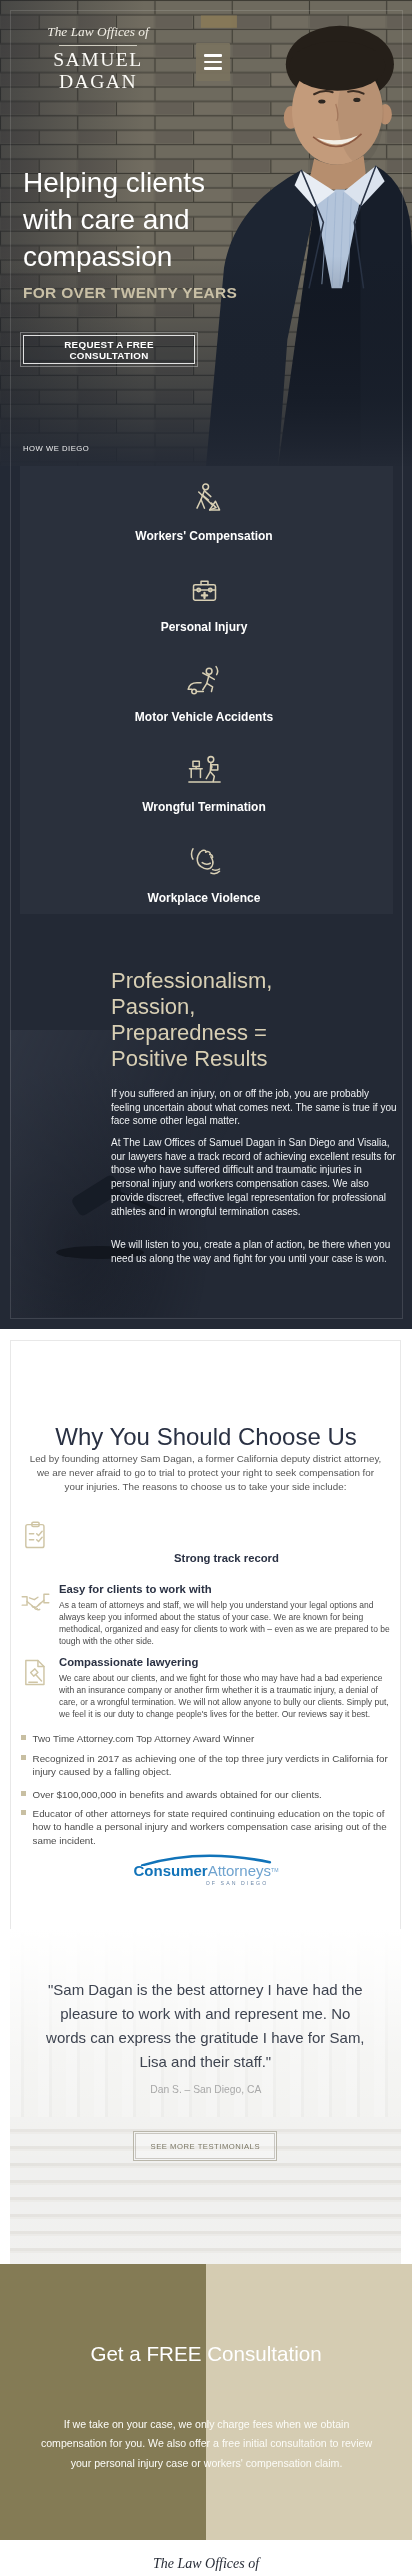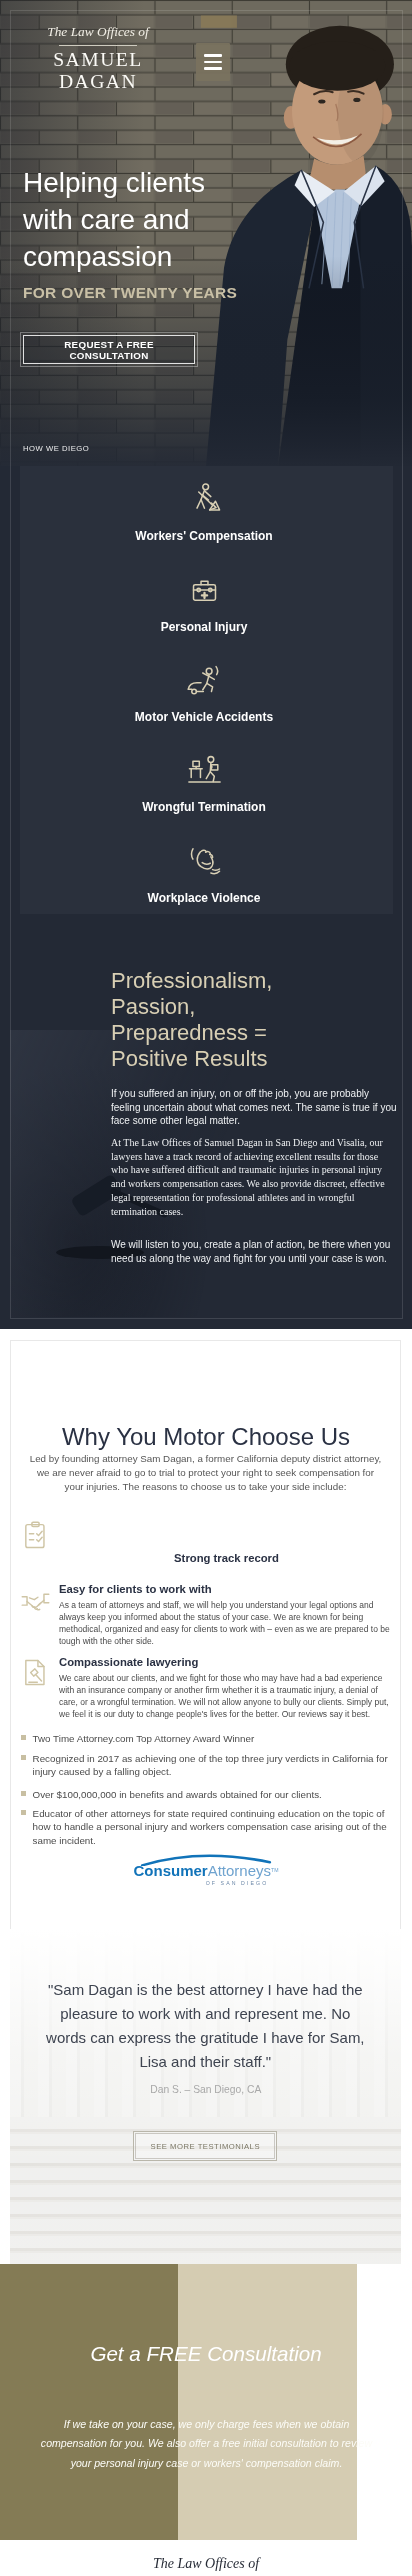--- a/index.html
+++ b/index.html
@@ -39,21 +39,21 @@
 
   
   .gavel-photo{position:absolute;left:10.3px;top:1030px;width:222px;height:287px;z-index:2;opacity:.8;
      background:linear-gradient(115deg,rgba(64,70,84,.50) 0%,rgba(41,47,60,.15) 55%,rgba(35,41,53,0) 75%),
                 radial-gradient(ellipse at 30% 75%,rgba(15,18,26,.55) 0%,rgba(15,18,26,0) 60%);}
   .gavel-head{position:absolute;left:62px;top:155px;width:49px;height:20.6px;background:#141923;border-radius:5.2px;transform:rotate(-32deg);}
   .gavel-handle{position:absolute;left:98px;top:170px;width:62px;height:6.2px;background:#10141d;border-radius:3.1px;transform:rotate(24deg);}
   .gavel-base{position:absolute;left:46px;top:216px;width:88px;height:13.4px;background:#0e1219;border-radius:50%;}
   .res-h{position:absolute;left:111px;top:968px;width:289px;z-index:4;color:#d8cfb4;font-size:22px;line-height:26px;font-weight:400;}
   .res-p{position:absolute;left:111px;width:286px;z-index:4;color:#eef0f2;font-size:10px;line-height:13.7px;font-weight:400;}
-  .res-p1{top:1077px;} .res-p2{top:1126px;font-family:Liberation Serif, serif;} .res-p3{top:1228px;}
+  .res-p1{top:1077px;} .res-p2{top:1126px;} .res-p3{top:1228px;}
 
   
   .why-box{position:absolute;left:10.3px;top:1340px;width:389px;height:589px;background:#ffffff;border:0.5px solid #e8e8e8;z-index:2;}
   .why-h{position:absolute;left:0;top:1403px;width:412px;text-align:center;color:#2a3143;font-size:24px;font-weight:400;z-index:4;}
   .why-intro{position:absolute;left:28px;top:1442px;width:355px;text-align:center;color:#565656;font-size:9.8px;line-height:14px;z-index:4;}
   .feat-ic{position:absolute;left:20.6px;z-index:4;}
   .feat{position:absolute;left:59px;width:335px;z-index:4;}
   .feat .ft-title{color:#2a3143;font-size:11.3px;font-weight:bold;margin:0 0 4.1px 0;}
   .feat .ft-body{color:#4a4a4a;font-size:8.5px;line-height:12px;margin:0;}
   .fi1{top:1521px;} .f1{top:1552px;text-align:center;}
@@ -80,22 +80,22 @@
       background:repeating-linear-gradient(180deg,#ececea 0 12.4px,#dddbd6 12.4px 15px,#e6e5e1 15px 17px);}
   .testi .fade{position:absolute;left:0;top:0;width:100%;height:100%;
       background:linear-gradient(180deg,#ffffff 0%,rgba(255,255,255,.85) 12%,rgba(255,255,255,.45) 38%,rgba(255,255,255,.22) 70%,rgba(255,255,255,.25) 100%);}
   .quote{position:absolute;left:30px;top:49px;width:330px;text-align:center;color:#3e4450;font-size:15px;line-height:24px;z-index:5;}
   .quote-author{position:absolute;left:0;top:155px;width:391px;text-align:center;color:#a8a8a8;font-size:10.3px;z-index:5;}
   .testi-cta{position:absolute;left:123px;top:202px;width:144px;height:30px;z-index:5;background:rgba(255,255,255,.30);
       border:0.5px solid #b9b6aa;outline:0.5px solid rgba(150,147,135,.45);outline-offset:-3.6px;
       color:#7b7765;font-family:"Liberation Sans",sans-serif;font-size:7.7px;font-weight:normal;letter-spacing:0.5px;cursor:pointer;}
 
   
-  .consult{position:absolute;left:0;top:2264px;width:357px;height:276px;
-      background:linear-gradient(90deg,#847b55 0 50%,#d5ccb2 50% 100%);z-index:2;font-style:italic;}
+  .consult{position:absolute;left:0;top:2264px;width:412px;height:276px;
+      background:linear-gradient(90deg,#847b55 0 50%,#d5ccb2 50% 100%);z-index:2;}
   .consult-h{position:absolute;left:0;top:61px;width:412px;text-align:center;color:#ffffff;font-size:20.6px;font-weight:400;}
   .consult-p{position:absolute;left:39px;top:140px;width:335px;text-align:center;color:#fcfcf7;font-size:10.6px;line-height:19.6px;}
 
   
   .footer{position:absolute;left:0;top:2540px;width:412px;height:520px;background:#ffffff;z-index:2;}
   .f-brand{position:absolute;left:0;top:15.5px;width:412px;text-align:center;}
   .f-brand .b-top{font-family:"Liberation Serif",serif;font-style:italic;font-size:14px;color:#262b36;}
 
   .ico{stroke:#d8cfb4;fill:none;stroke-width:2.6;stroke-linecap:round;stroke-linejoin:round;}
   .fico{stroke:#cfc5a5;fill:none;stroke-width:2.4;stroke-linecap:round;stroke-linejoin:round;}
@@ -277,21 +277,21 @@
       <div>Passion,</div>
       <div>Preparedness =</div>
       <div>Positive Results</div>
     </div>
     <p class="res-p res-p1">If you suffered an injury, on or off the job, you are probably feeling uncertain about what comes next. The same is true if you face some other legal matter.</p>
     <p class="res-p res-p2">At The Law Offices of Samuel Dagan in San Diego and Visalia, our lawyers have a track record of achieving excellent results for those who have suffered difficult and traumatic injuries in personal injury and workers compensation cases. We also provide discreet, effective legal representation for professional athletes and in wrongful termination cases.</p>
     <p class="res-p res-p3">We will listen to you, create a plan of action, be there when you need us along the way and fight for you until your case is won.</p>
   </div>
 
   <div class="why-box"></div>
-  <h2 class="why-h">Why You Motor Choose Us</h2>
+  <h2 class="why-h">Why You Should Choose Us</h2>
   <p class="why-intro">Led by founding attorney Sam Dagan, a former California deputy district attorney, we are never afraid to go to trial to protect your right to seek compensation for your injuries. The reasons to choose us to take your side include:</p>
 
   <svg class="feat-ic fi1" width="29" height="29" viewBox="0 0 48 48">
     <g class="fico">
       <rect x="8" y="6" width="30" height="38" rx="3"></rect>
       <rect x="18" y="2" width="12" height="7" rx="2"></rect>
       <path d="M14 21 h7 M14 31 h7"></path>
       <path d="M26 21 l3 3 l6 -7"></path>
       <path d="M26 31 l3 3 l6 -7"></path>
     </g>

